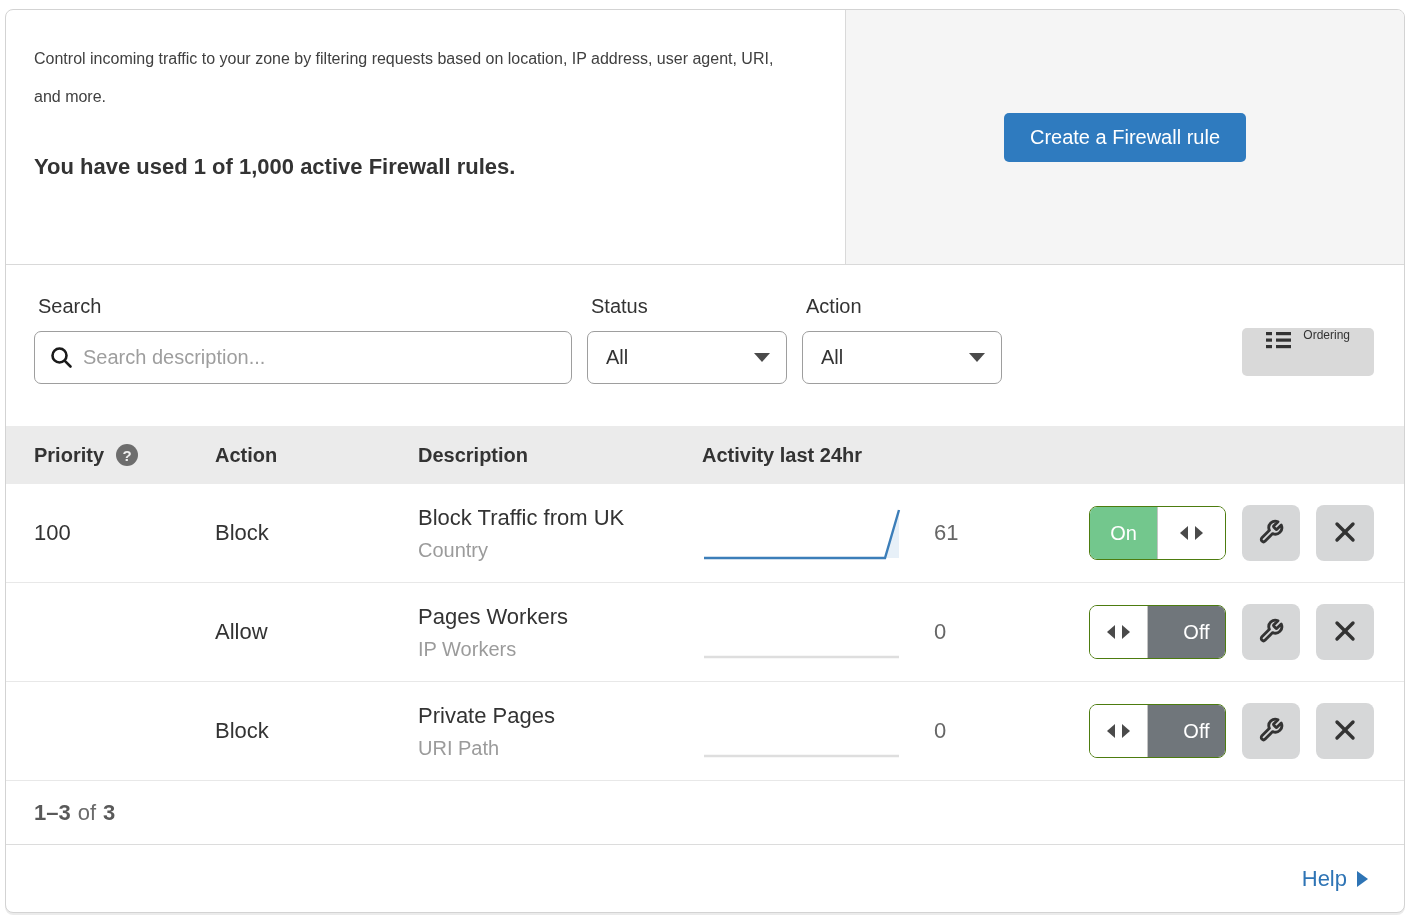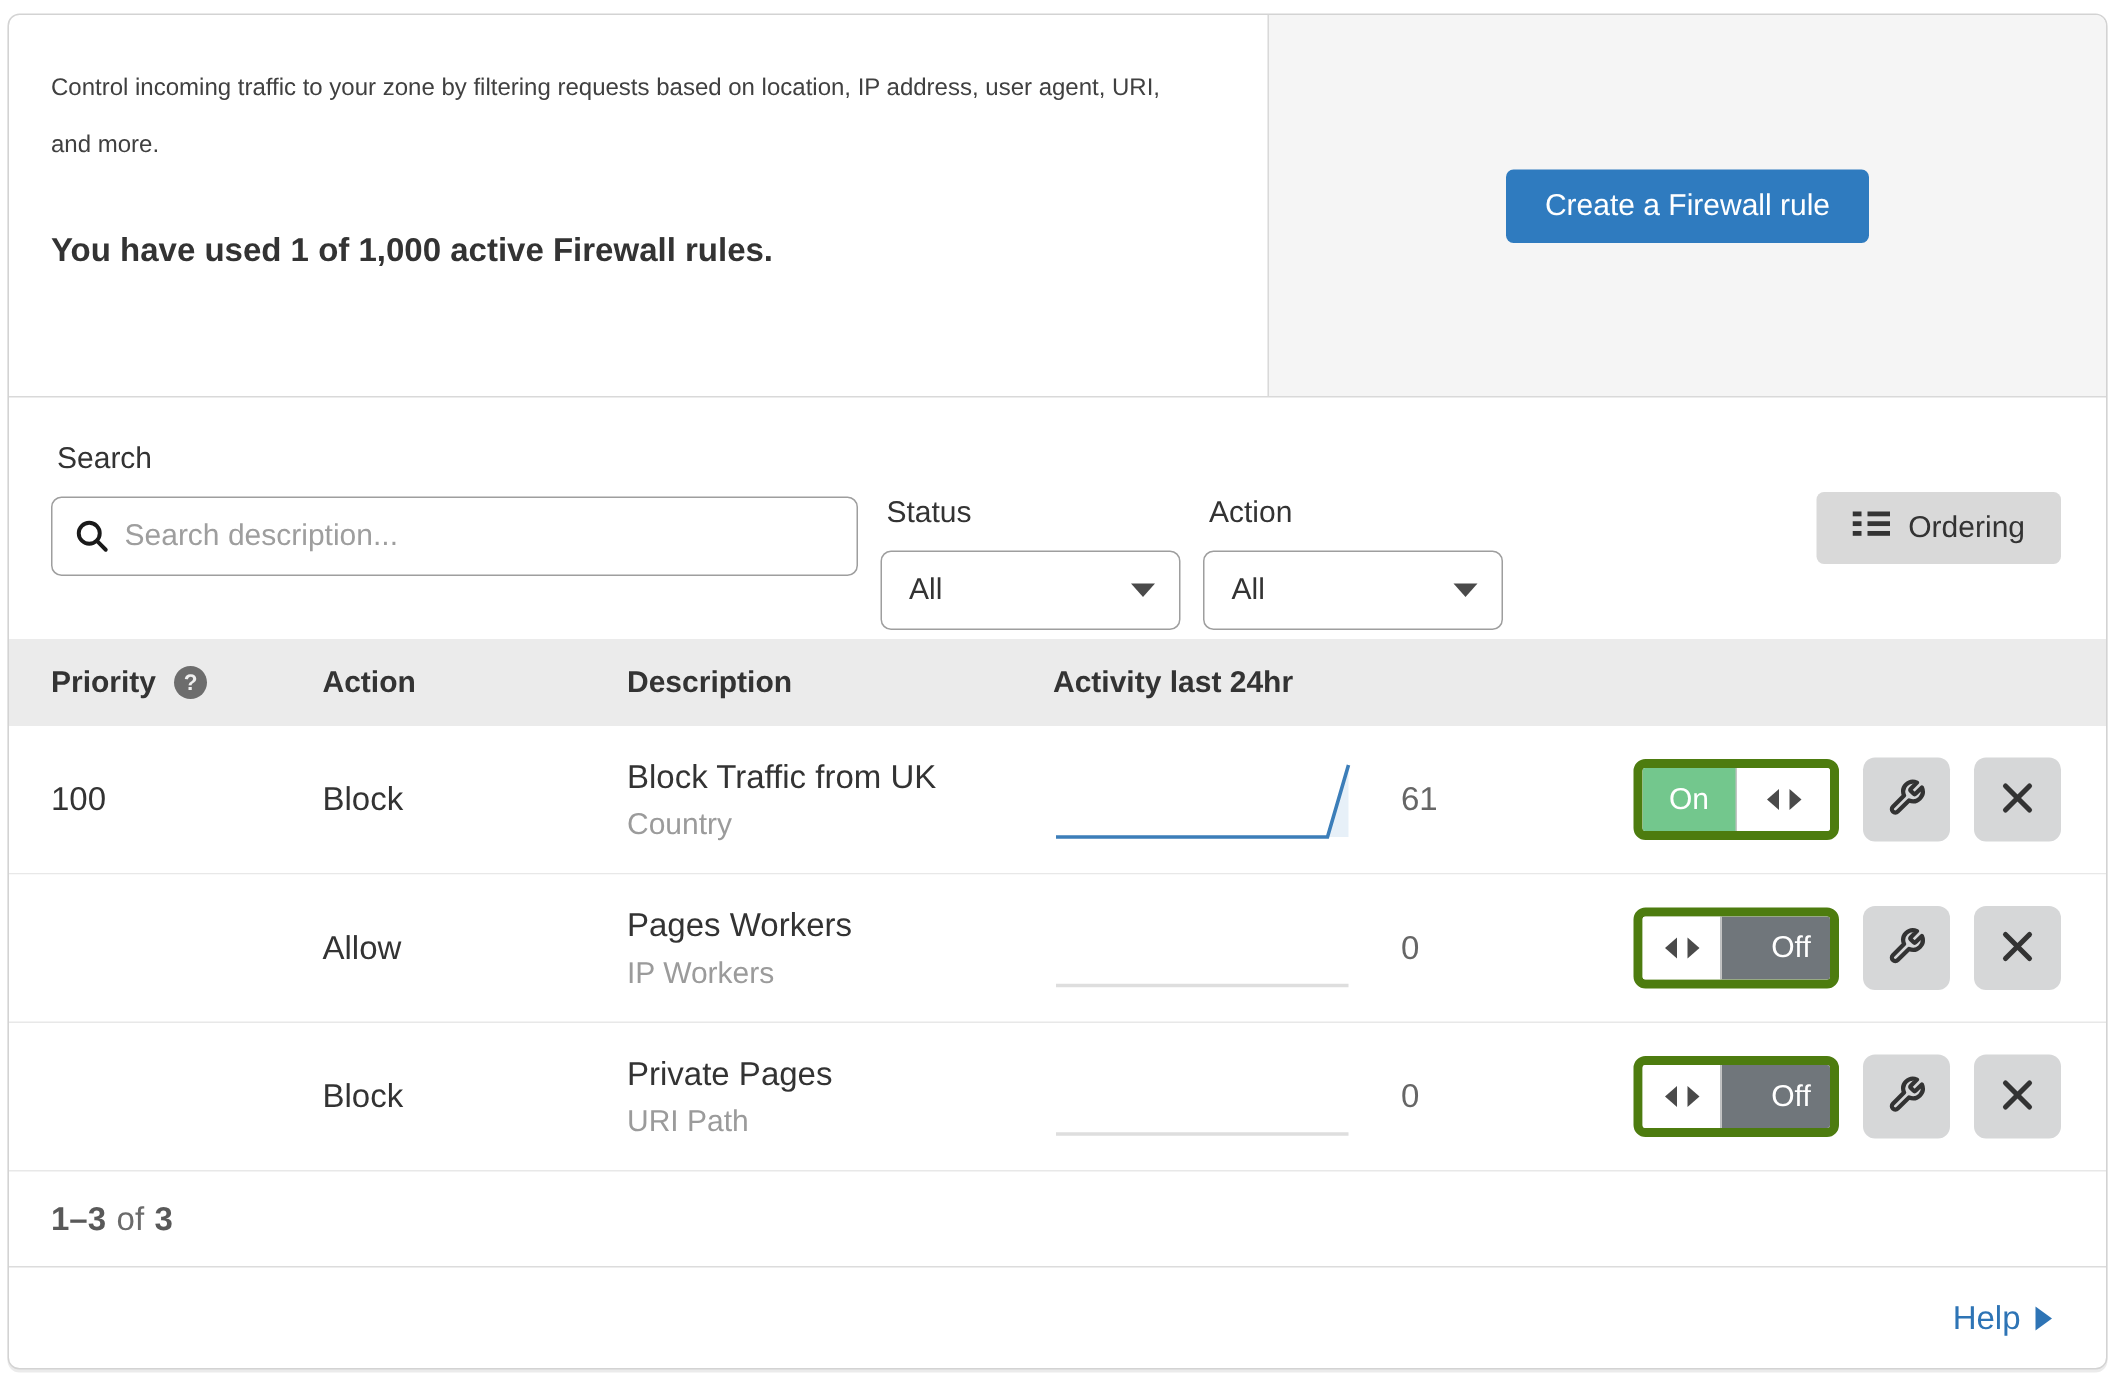--- a/index.html
+++ b/index.html
@@ -51,26 +51,26 @@
   .search-icon { position: absolute; left: 15px; top: 14px; }
   .select {
     width: 200px; height: 53px; border: 1px solid #9e9e9e; border-radius: 7px;
     background: #fff; display: flex; align-items: center; justify-content: space-between;
     padding: 0 16px 0 18px; font-size: 20px; color: #333; cursor: pointer;
   }
   .caret-down {
     width: 0; height: 0; border-left: 8px solid transparent;
     border-right: 8px solid transparent; border-top: 9px solid #4a4a4a;
   }
-  .ml15 { margin-left: 15px; margin-top: 36px; }
+  .ml15 { margin-left: 15px; }
   .ordering-btn {
     margin-left: auto; margin-top: 33px; height: 48px; padding: 0 24px;
     background: #d9d9d9; border: none; border-radius: 5px;
-    display: flex; align-items: center; gap: 12px;
-    font-size: 20px; font-family: "Liberation Sans", sans-serif; color: #333; cursor: pointer;
+    display: flex; gap: 12px;
+    font-size: 12px; font-family: "Liberation Sans", sans-serif; color: #333; cursor: pointer;
   }
 
   
   .grid-cols {
     display: grid;
     grid-template-columns: 181px 203px 284px 210px 100px 1fr;
     padding-left: 28px; align-items: center;
   }
   .thead { height: 58px; background: #ebebeb; font-size: 20px; font-weight: bold; color: #333; flex: none; }
   .th-priority { display: flex; align-items: center; gap: 12px; }
@@ -84,21 +84,21 @@
   .desc-title { font-size: 22px; color: #333; margin-bottom: 8px; }
   .desc-sub { font-size: 20px; color: #9b9b9b; }
   .cell-count { font-size: 22px; color: #666; padding-left: 22px; }
   .row-controls {
     display: flex; align-items: center; gap: 16px;
     justify-content: flex-end; padding-right: 30px;
   }
 
   
   .toggle {
-    width: 137px; height: 54px; border: 6px solid #4d7c0f; border-radius: 8px;
+    width: 137px; height: 54px; border: 1px solid #4d7c0f; border-radius: 8px;
     display: flex; overflow: hidden; background: #fff; cursor: pointer; flex: none;
   }
   .seg { flex: 1; display: flex; align-items: center; justify-content: center; font-size: 20px; }
   .seg-on { background: #73c78d; color: #fff; border-right: 1px solid #c4c4c4; }
   .seg-off { background: #70767b; color: #fff; border-left: 1px solid #c4c4c4; padding-left: 20px; }
   .seg-arrows { background: #fff; gap: 7px; }
   .tri-left {
     width: 0; height: 0; border-top: 7px solid transparent;
     border-bottom: 7px solid transparent; border-right: 8px solid #4a4a4a;
   }

